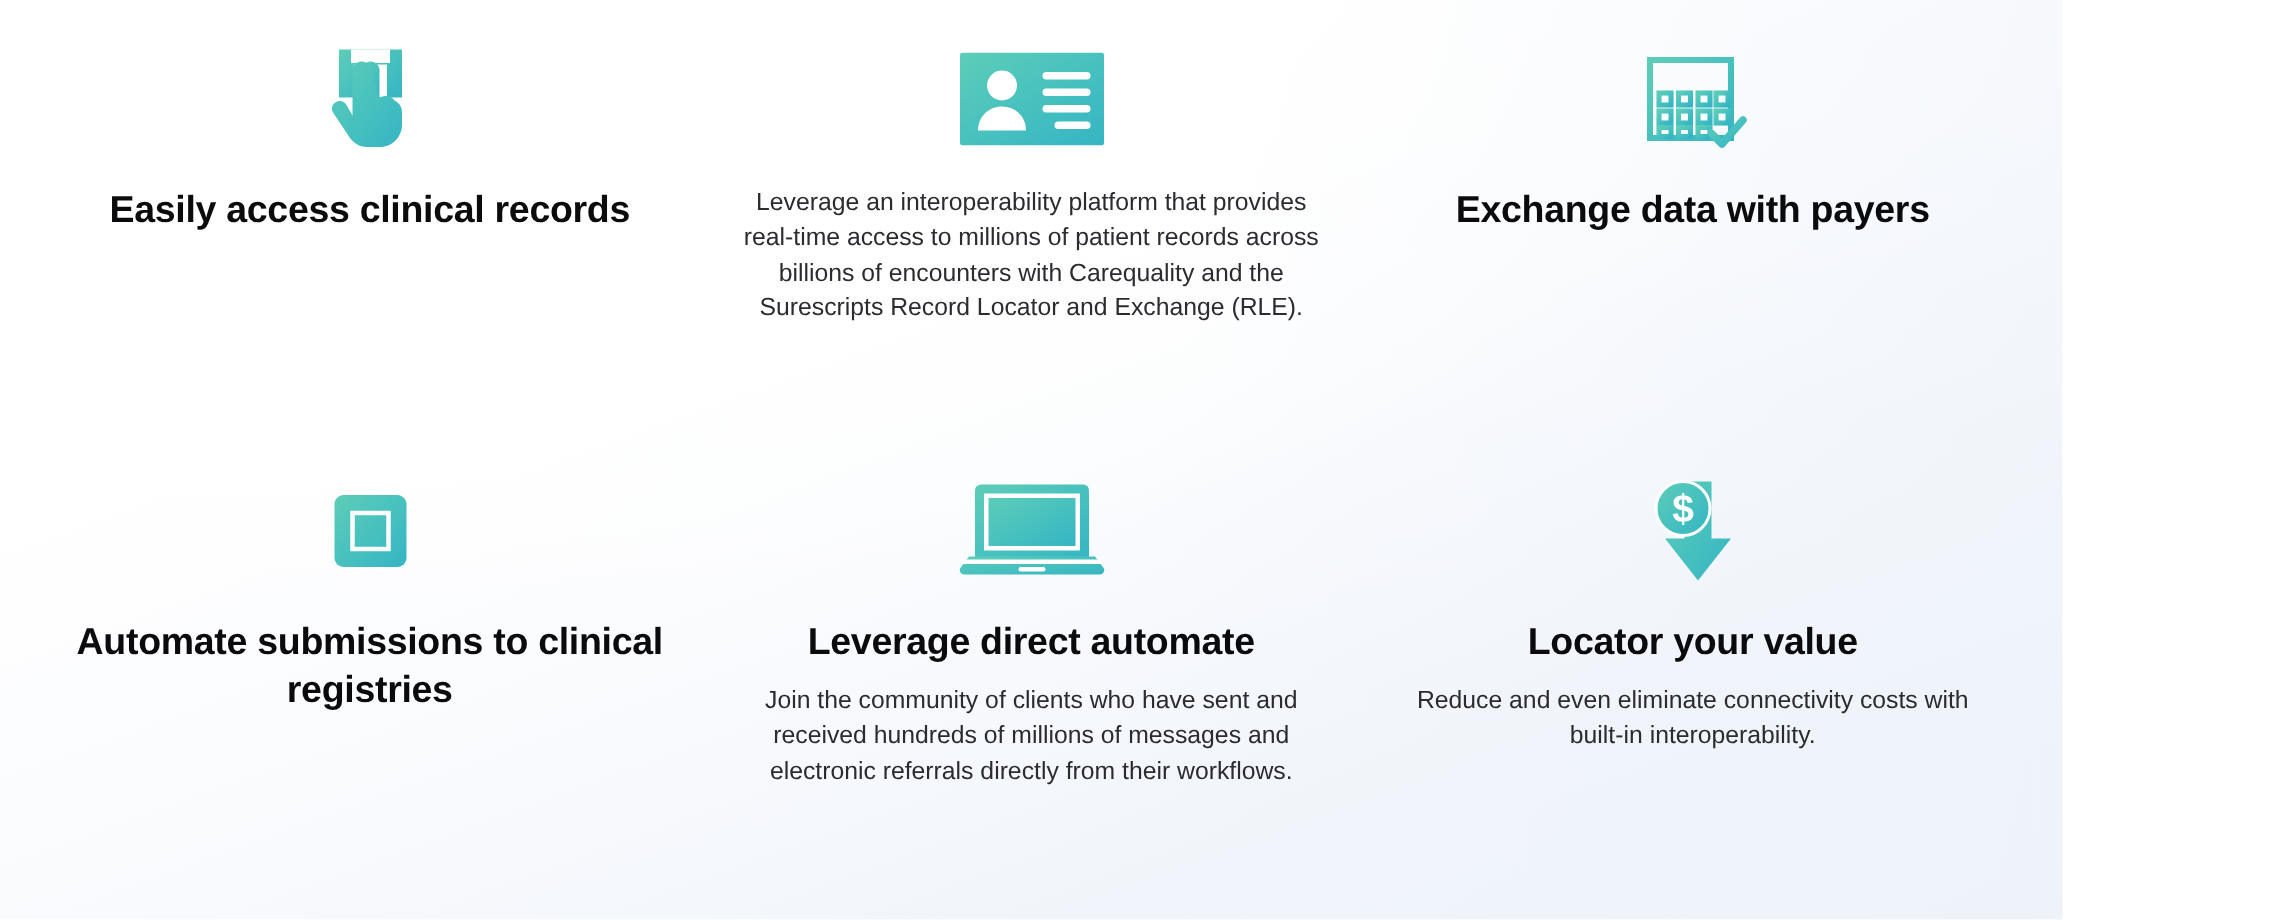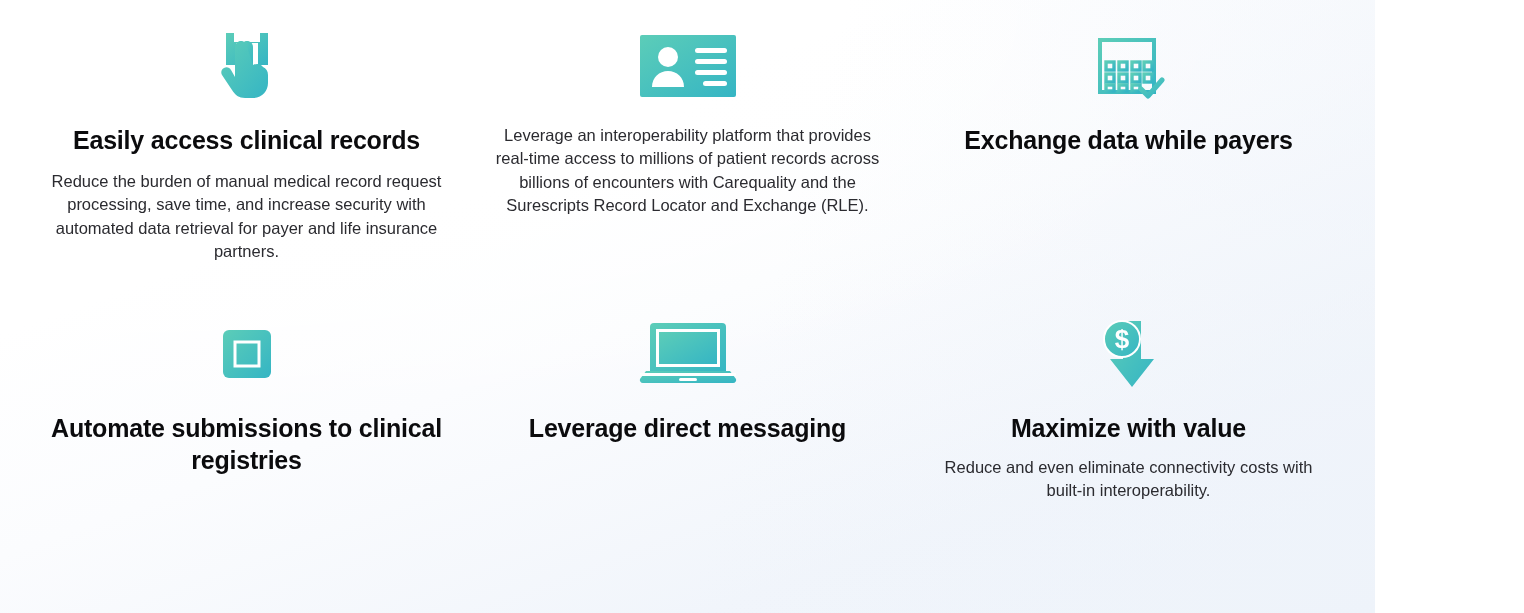--- a/index.html
+++ b/index.html
@@ -101,21 +101,20 @@
             </linearGradient>
           </defs>
           <path d="M10 2 H52 V34 H42 V12 H20 V34 H10 Z" fill="url(#g1)"></path>
           <rect x="18" y="2" width="26" height="9" fill="#ffffff"></rect>
           <path d="M24 14 h13 v26 h-13 z" fill="#ffffff"></path>
           <path d="M25 16c0-3.4 2.6-6 6-6s6 2.6 6 6v24h-12z" fill="url(#g1)"></path>
           <path d="M37 34c4-2 8-1 10 2 3 1.5 5 4 5 8v8c0 8-6 15-15 15h-8c-6 0-10-3-13-8L6 44c-1.5-2.6-.6-5.6 2-7 2.6-1.4 5.6-.5 7 2l4 7V16c0-3.3 2.7-6 6-6s6 2.7 6 6z" fill="url(#g1)"></path>
         </svg>
       </div>
       <h3 class="card-title">Easily access clinical records</h3>
-      <p class="card-body">Reduce the burden of manual medical record request processing, save time, and increase security with automated data retrieval for payer and life insurance partners.</p>
     </div>
 
     <div class="card col-2 row-1">
       <div class="icon-wrap">
         <svg width="96" height="62" viewBox="0 0 96 62" aria-hidden="true">
           <defs>
             <linearGradient id="g2" x1="0" y1="0" x2="1" y2="1">
               <stop offset="0" stop-color="#5ccdb8"></stop>
               <stop offset="1" stop-color="#35b5c4"></stop>
             </linearGradient>
@@ -156,21 +155,21 @@
             <rect x="26" y="44" width="8" height="8"></rect>
             <rect x="39" y="44" width="8" height="8"></rect>
             <rect x="51" y="44" width="8" height="8"></rect>
             <rect x="13" y="55" width="8" height="6"></rect>
             <rect x="26" y="55" width="8" height="6"></rect>
             <rect x="39" y="55" width="8" height="6"></rect>
           </g>
           <path d="M48 59 l7 7 l14 -16" fill="none" stroke="url(#g3)" stroke-width="5" stroke-linecap="round" stroke-linejoin="round"></path>
         </svg>
       </div>
-      <h3 class="card-title">Exchange data while payers</h3>
+      <h3 class="card-title">Exchange data with payers</h3>
     </div>
 
     <div class="card col-1 row-2">
       <div class="icon-wrap">
         <svg width="70" height="70" viewBox="0 0 70 70" aria-hidden="true">
           <defs>
             <linearGradient id="g4" x1="0" y1="0" x2="1" y2="1">
               <stop offset="0" stop-color="#5ccdb8"></stop>
               <stop offset="1" stop-color="#35b5c4"></stop>
             </linearGradient>
@@ -206,35 +205,36 @@
             </linearGradient>
           </defs>
           <rect x="12" y="2" width="76" height="52" rx="4" fill="url(#g5)"></rect>
           <rect x="18" y="8" width="64" height="38" fill="#ffffff"></rect>
           <rect x="21" y="11" width="58" height="32" fill="url(#g5)"></rect>
           <path d="M8 50 h84 l6 8 a3 3 0 0 1 -3 4 H5 a3 3 0 0 1 -3 -4 z" fill="url(#g5)"></path>
           <rect x="2" y="52" width="96" height="3" fill="#ffffff"></rect>
           <rect x="41" y="57" width="18" height="3" rx="1.5" fill="#ffffff"></rect>
         </svg>
       </div>
-      <h3 class="card-title">Leverage direct messaging</h3>
+      <h3 class="card-title">Leverage direct automate</h3>
+      <p class="card-body">Join the community of clients who have sent and received hundreds of millions of messages and electronic referrals directly from their workflows.</p>
     </div>
 
     <div class="card col-3 row-2">
       <div class="icon-wrap">
         <svg width="58" height="70" viewBox="0 0 58 70" aria-hidden="true">
           <defs>
             <linearGradient id="g6" x1="0" y1="0" x2="1" y2="1">
               <stop offset="0" stop-color="#5ccdb8"></stop>
               <stop offset="1" stop-color="#35b5c4"></stop>
             </linearGradient>
           </defs>
           <path d="M23 2 h18 v38 h13 L32 68 L10 40 h13 z" fill="url(#g6)"></path>
           <circle cx="22" cy="20" r="18" fill="url(#g6)" stroke="#ffffff" stroke-width="2"></circle>
           <text x="22" y="29" text-anchor="middle" font-family="'Liberation Sans', sans-serif" font-size="26" font-weight="700" fill="#ffffff">$</text>
         </svg>
       </div>
-      <h3 class="card-title">Maximize with value</h3>
+      <h3 class="card-title">Locator your value</h3>
       <p class="card-body">Reduce and even eliminate connectivity costs with built-in interoperability.</p>
     </div>
 
   </div>
 </div>
 
 </body></html>

